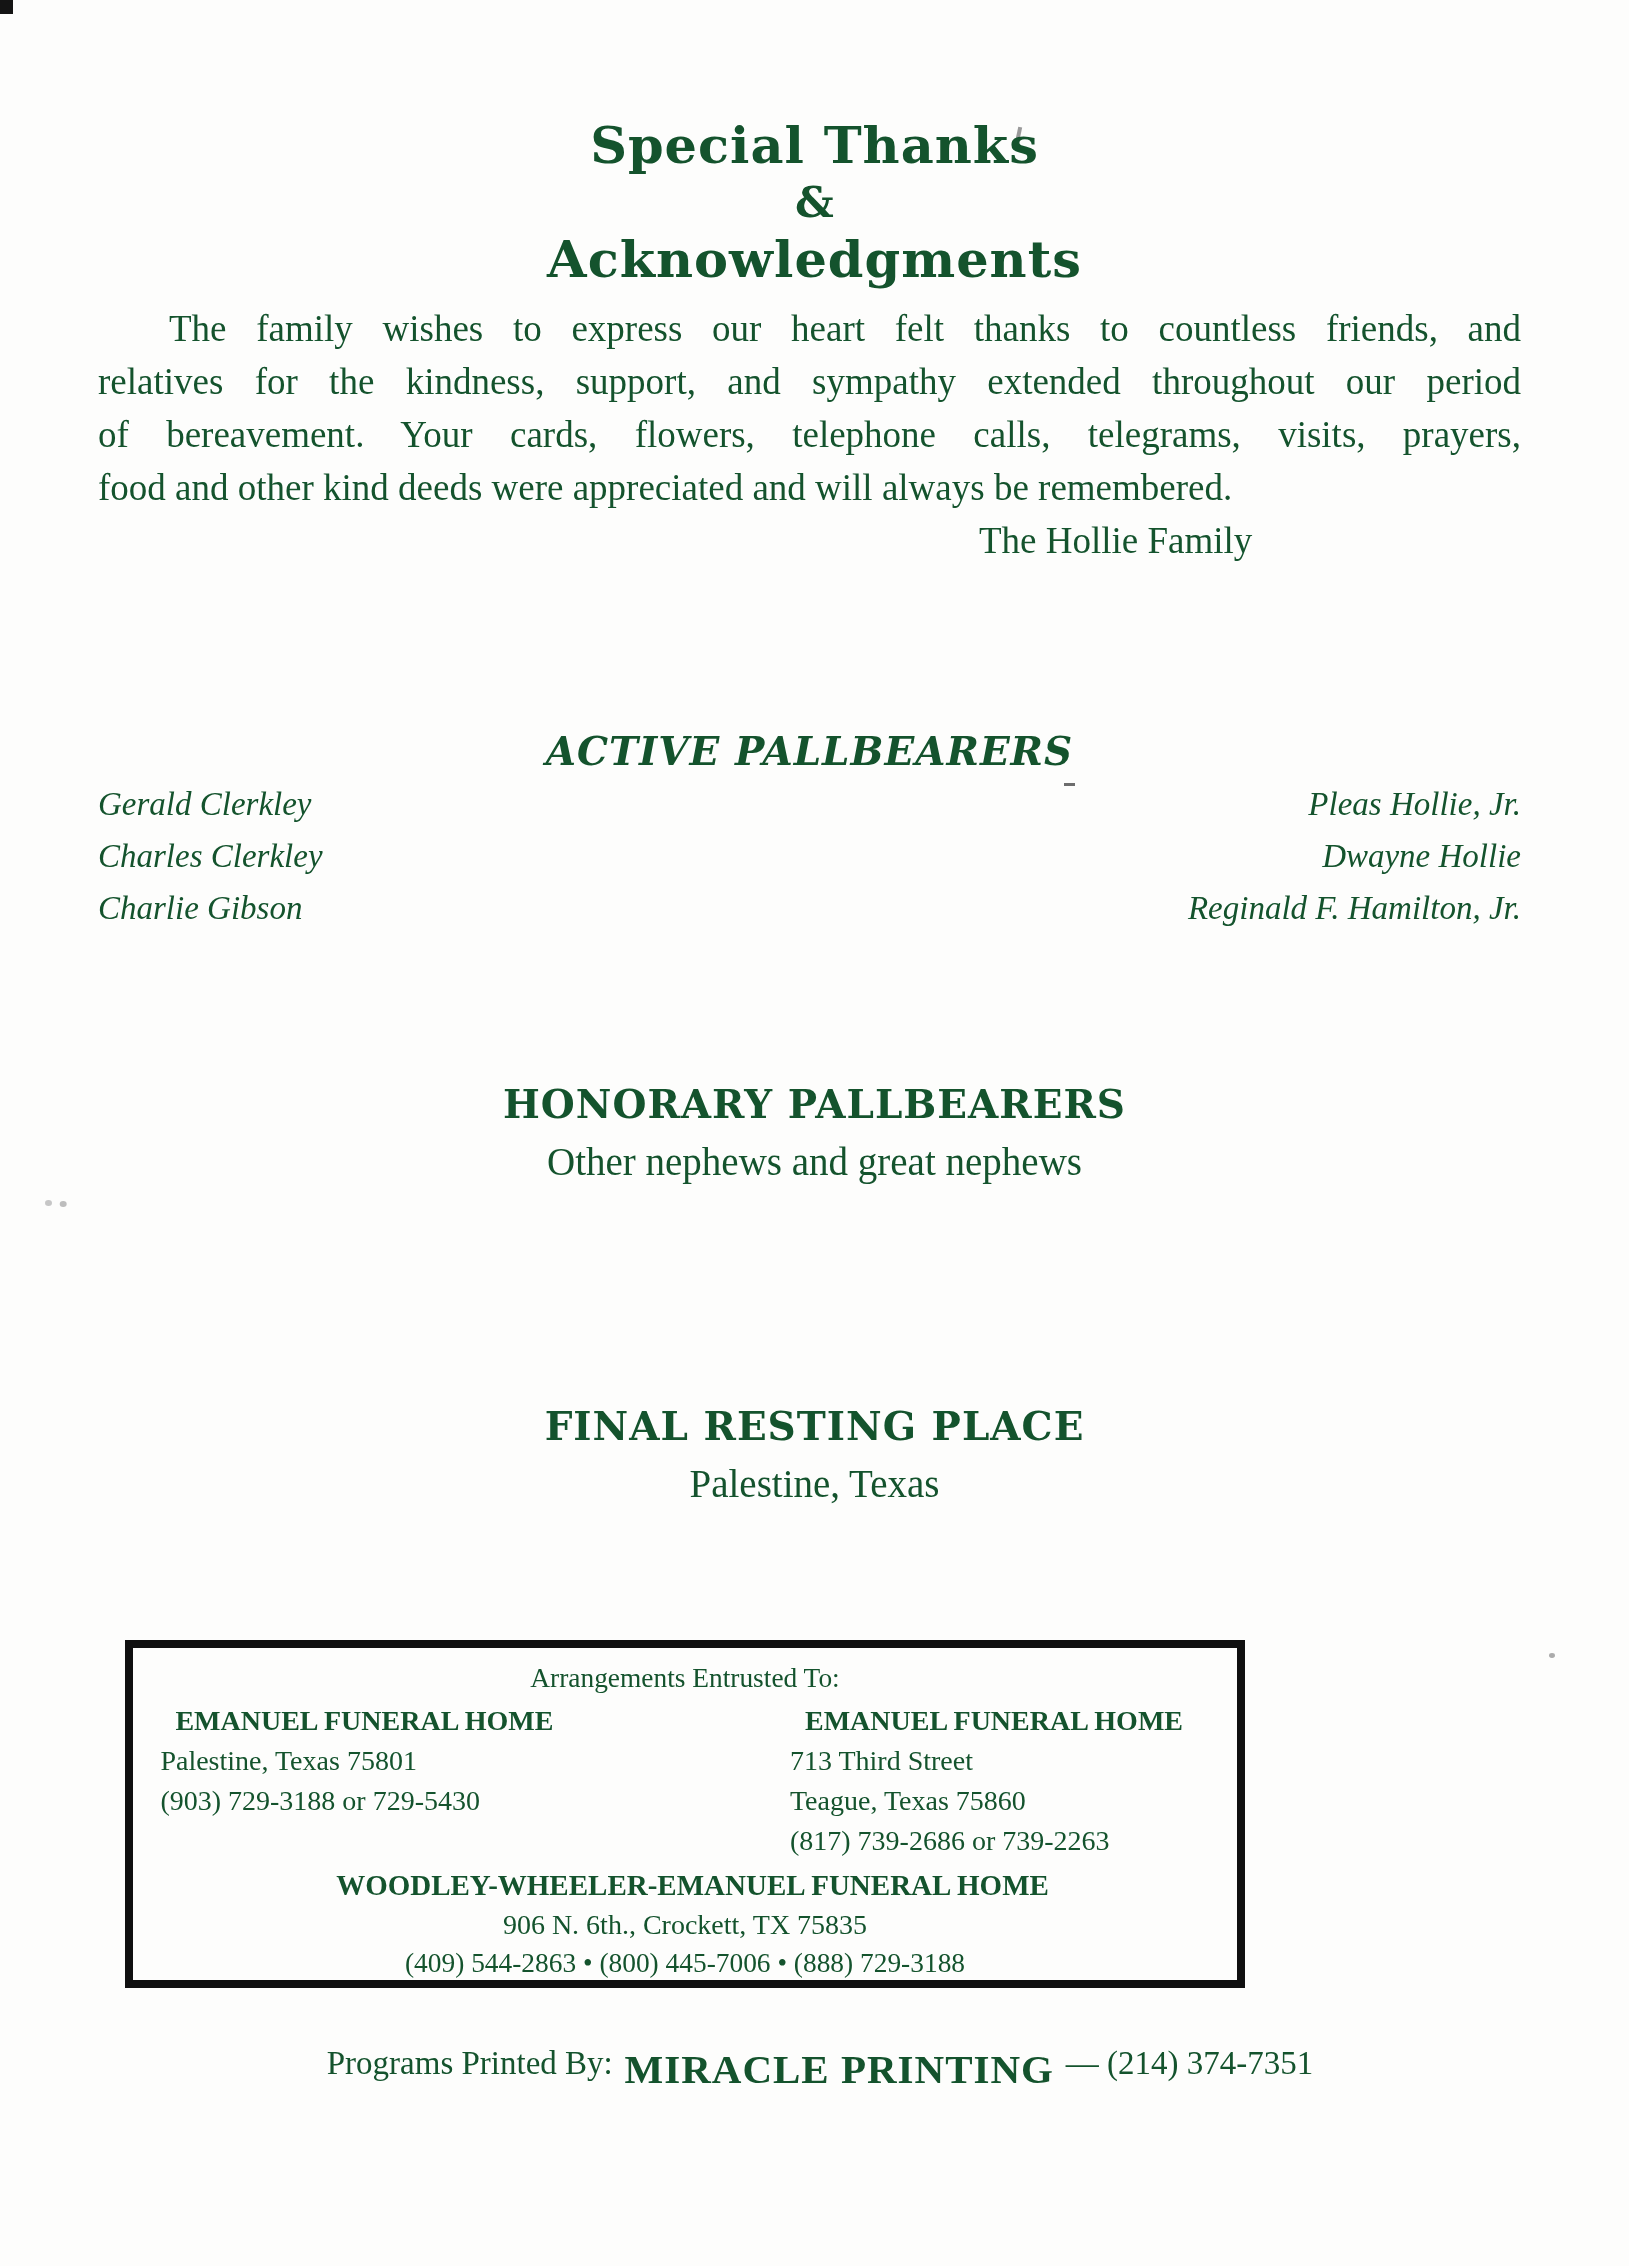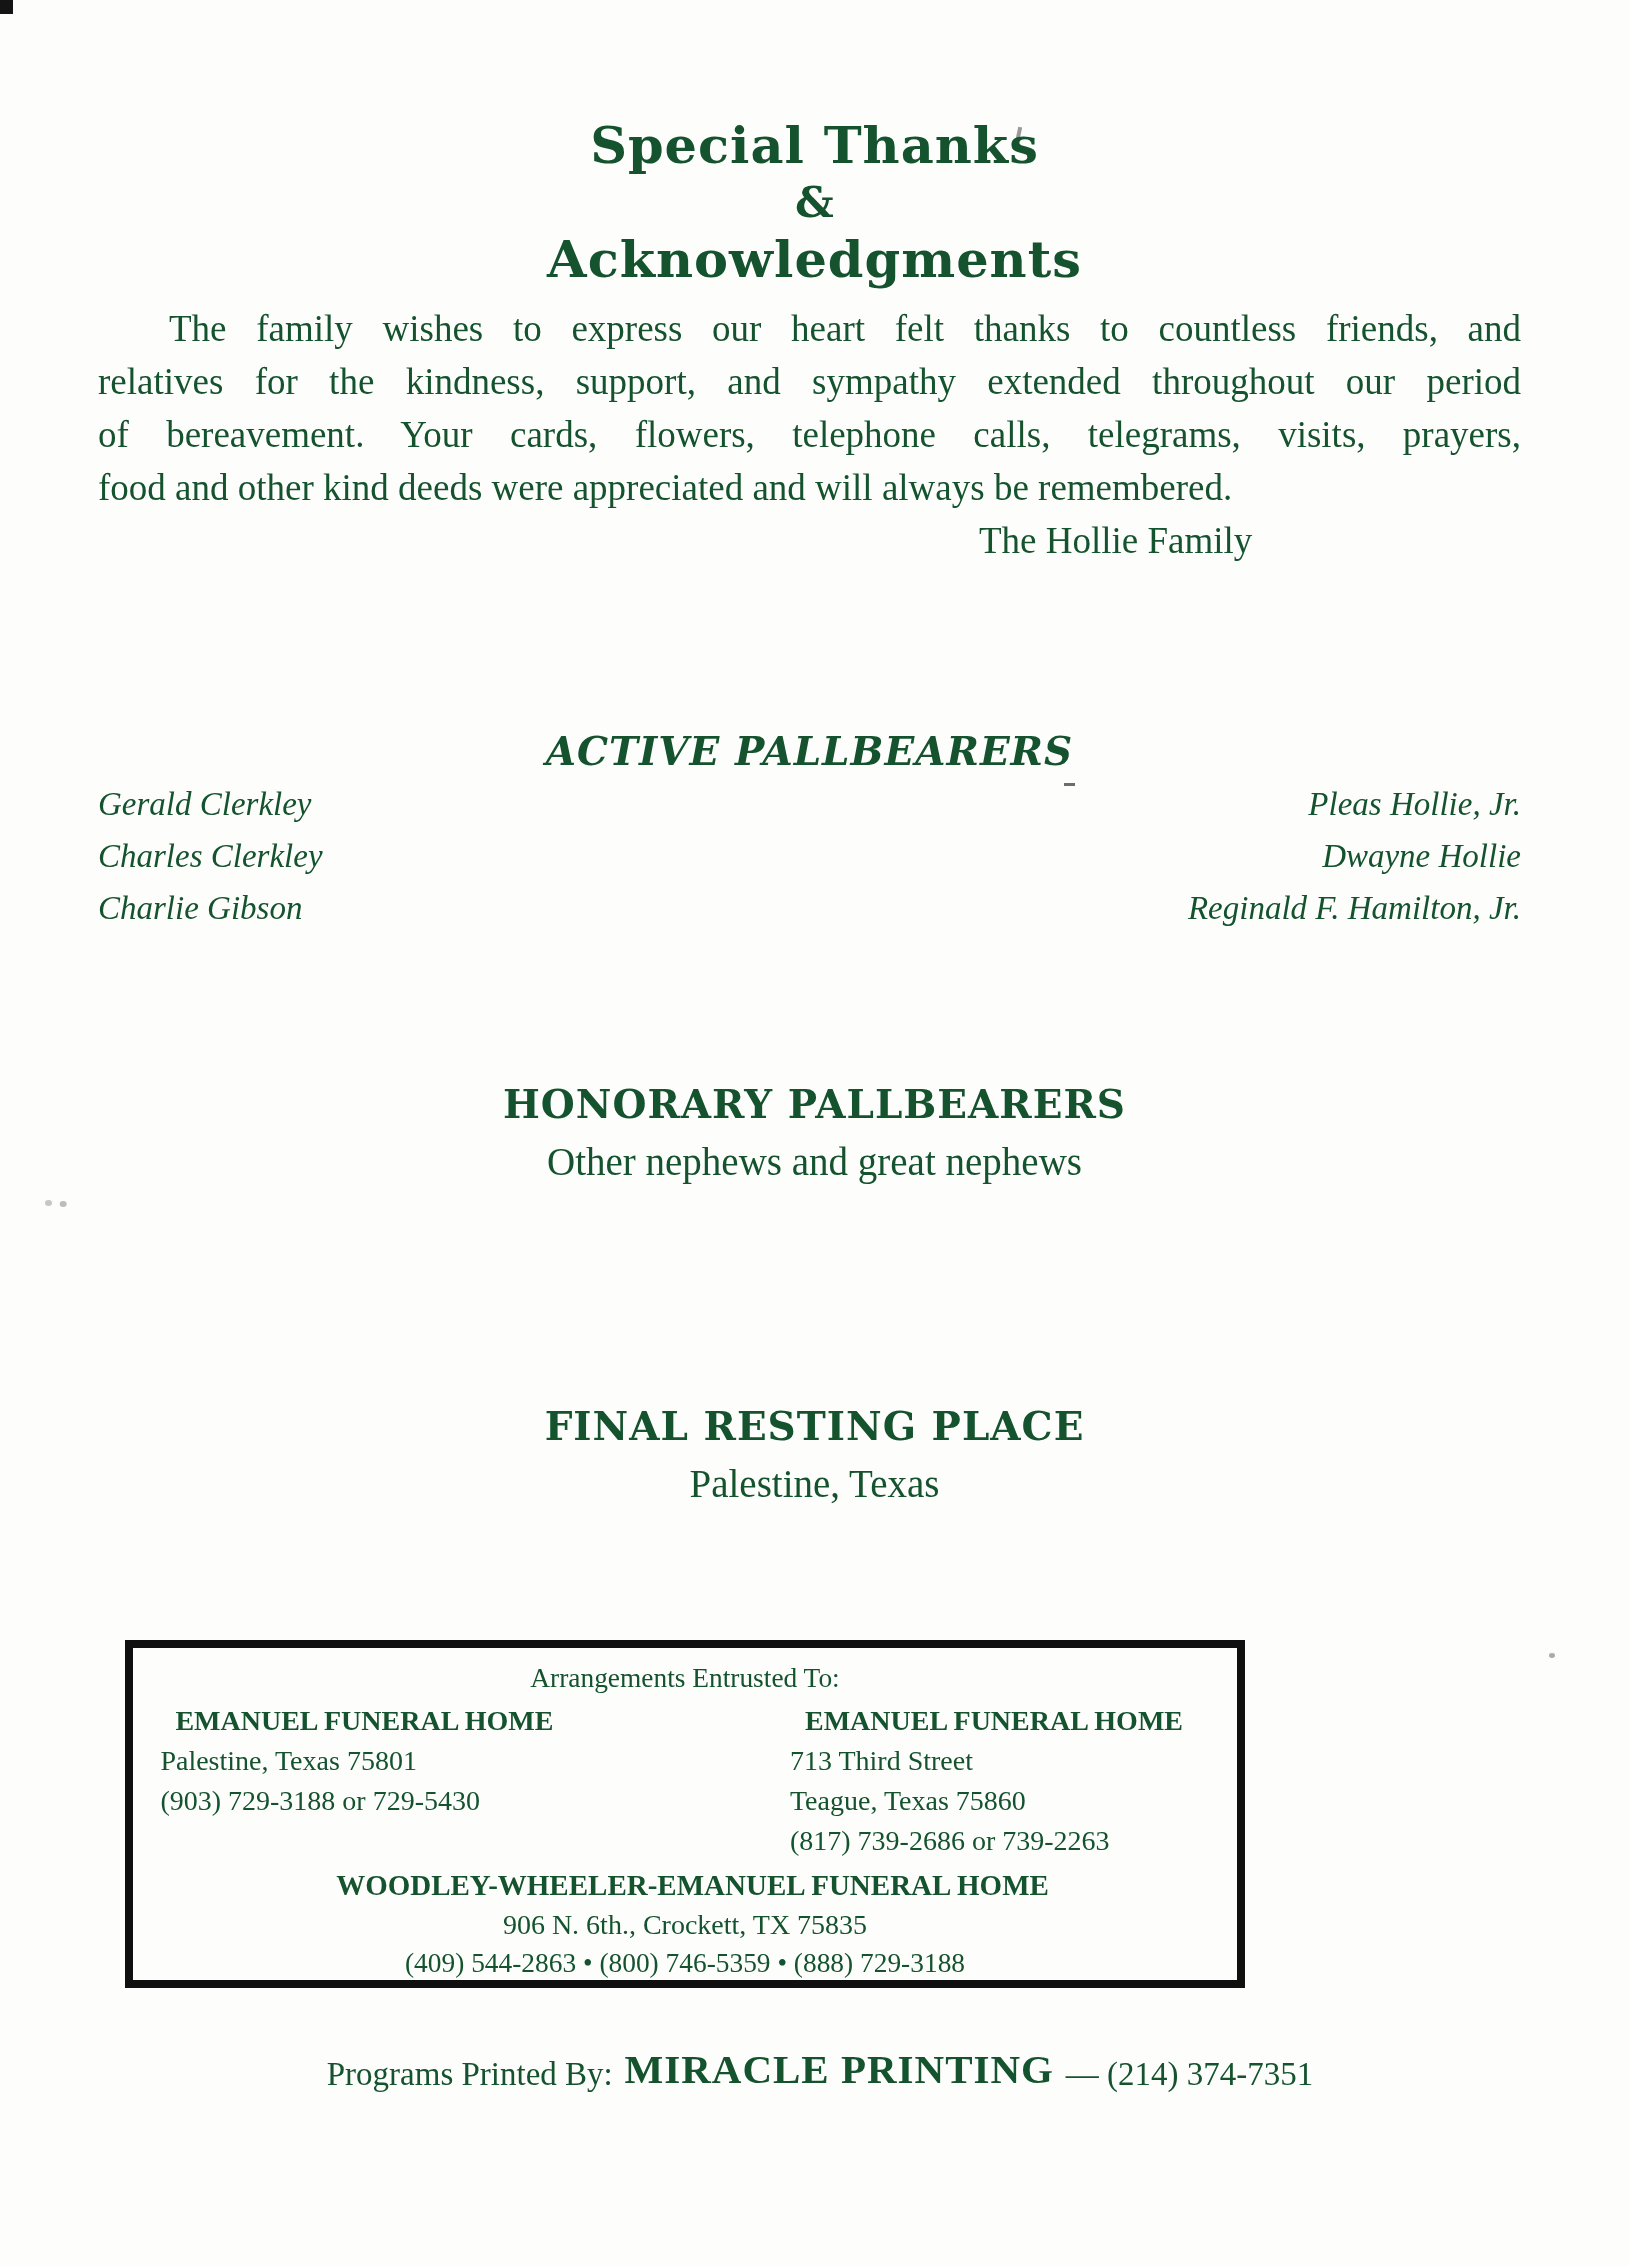--- a/index.html
+++ b/index.html
@@ -83,21 +83,21 @@
   .arr-col-left  { margin-left: 27.4px; }
   .arr-col-right { margin-left: auto; margin-right: 54px; }
   .arr-name { font-weight: bold; font-size: 28px; margin-left: 15px; }
   .arr-center { text-align: center; margin-top: 4.9px; line-height: 39px; }
   .arr-center .arr-name { font-size: 29px; }
   .arr-phones { font-size: 27.4px; }
 
   
   .footer {
     position: absolute; top: 2045px; left: 0; right: 0;
-    display: flex; justify-content: center; align-items: flex-end;
+    display: flex; justify-content: center; align-items: flex-start;
     gap: 11.8px;
     margin-left: 11px;
   }
   .footer-prefix, .footer-suffix { font-size: 33px; }
   .footer-printer { font-size: 41px; font-weight: bold; letter-spacing: 1px; }
 </style>
 </head>
 <body>
 
 <div class="page">
@@ -159,21 +159,21 @@
       <div class="arr-col-right">
         <div class="arr-name">EMANUEL FUNERAL HOME</div>
         <div>713 Third Street</div>
         <div>Teague, Texas 75860</div>
         <div>(817) 739-2686 or 739-2263</div>
       </div>
     </div>
     <div class="arr-center">
       <div class="arr-name">WOODLEY-WHEELER-EMANUEL FUNERAL HOME</div>
       <div>906 N. 6th., Crockett, TX 75835</div>
-      <div class="arr-phones">(409) 544-2863 • (800) 746-5359 • (888) 729-3188</div>
+      <div class="arr-phones">(409) 544-2863 • (800) 445-7006 • (888) 729-3188</div>
     </div>
   </section>
 
   <footer class="footer">
     <span class="footer-prefix">Programs Printed By:</span>
     <span class="footer-printer">MIRACLE PRINTING</span>
     <span class="footer-suffix">— (214) 374-7351</span>
   </footer>
 
 </div>

